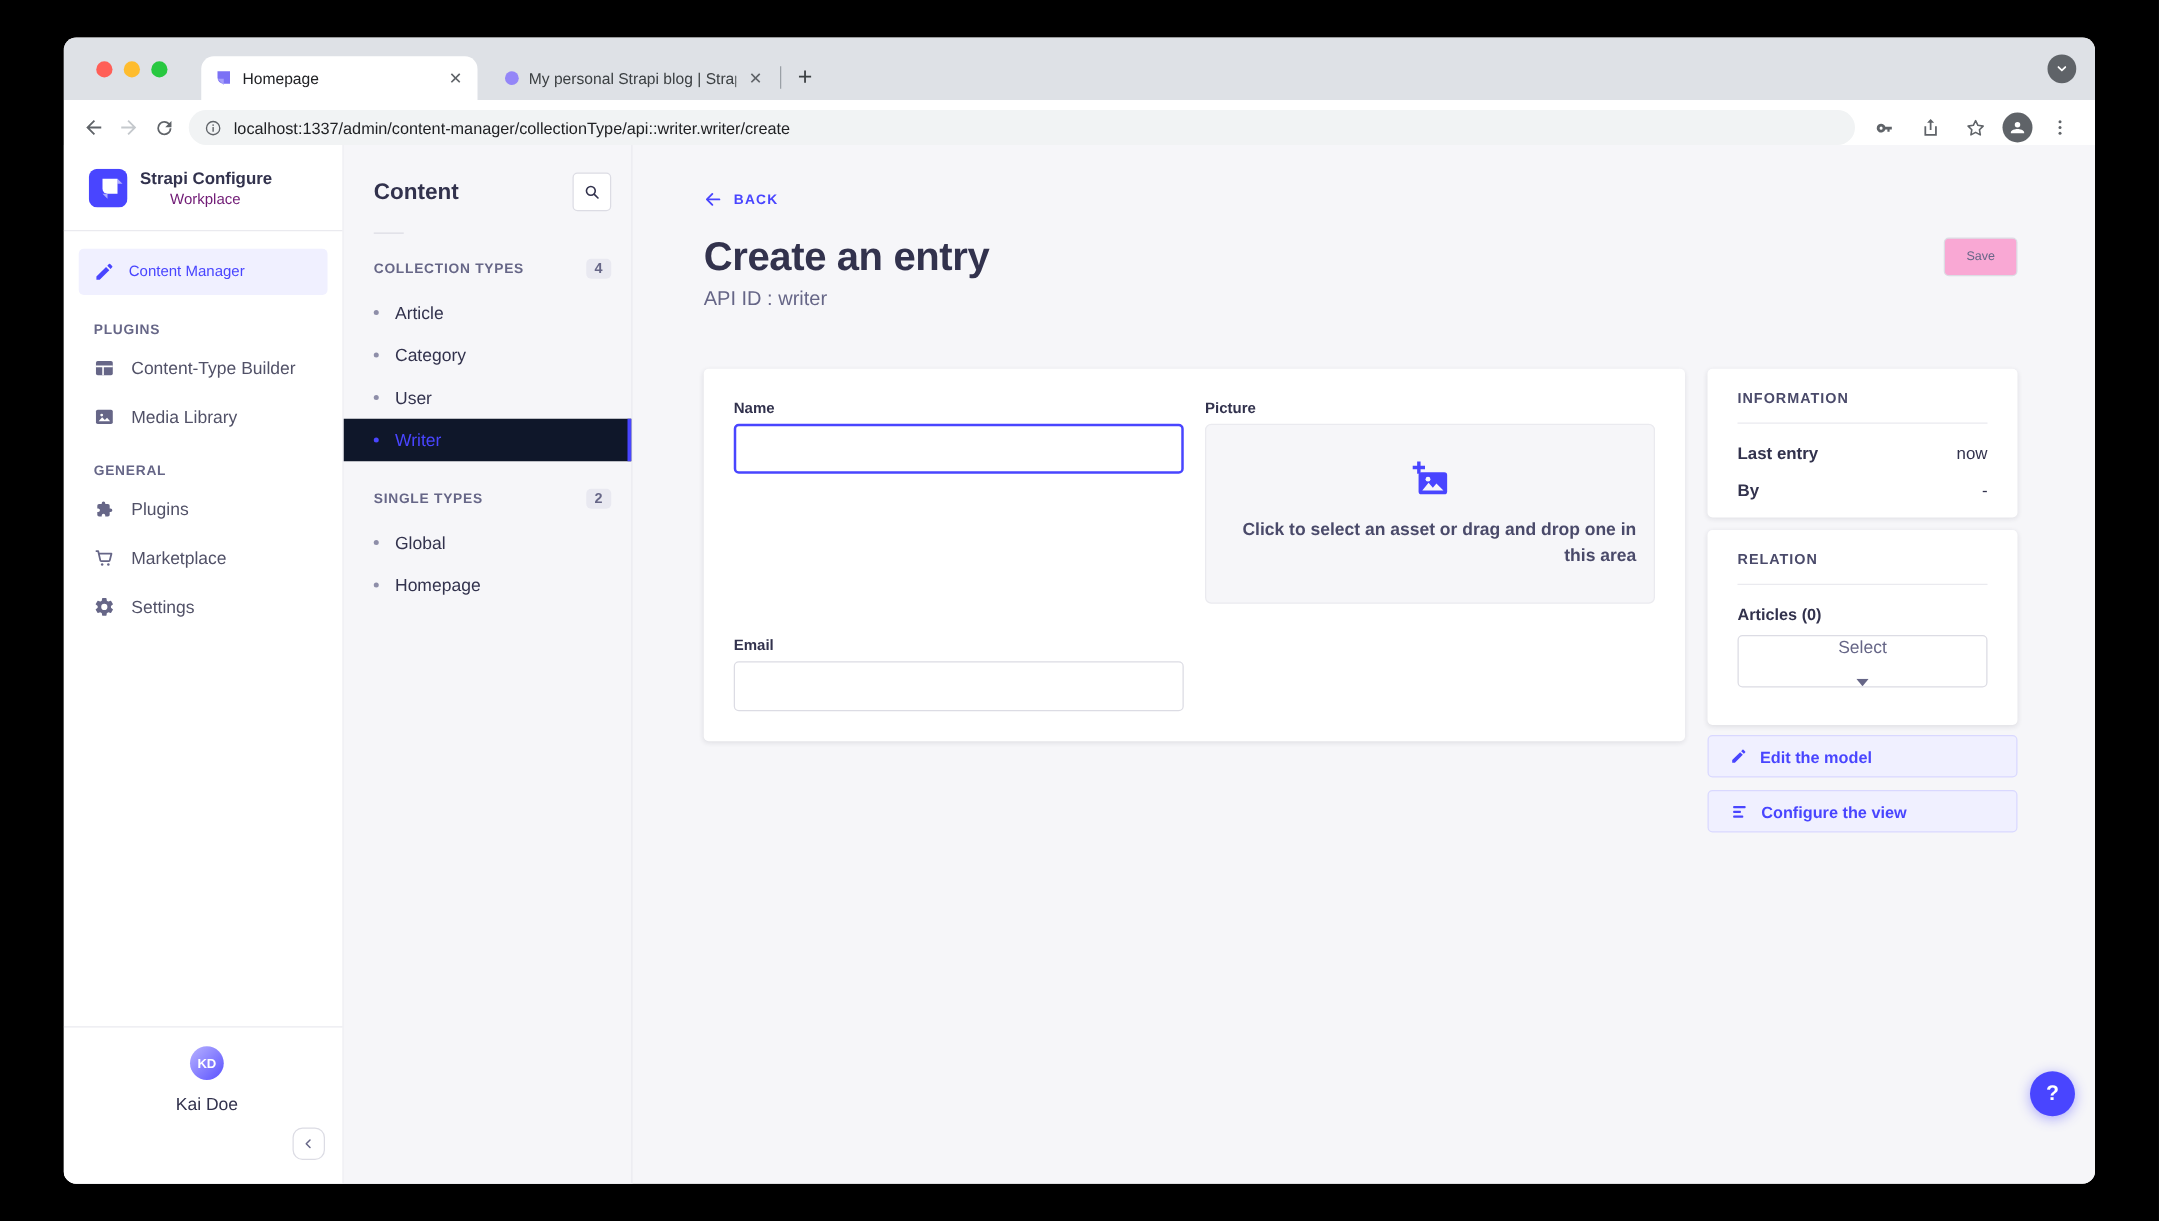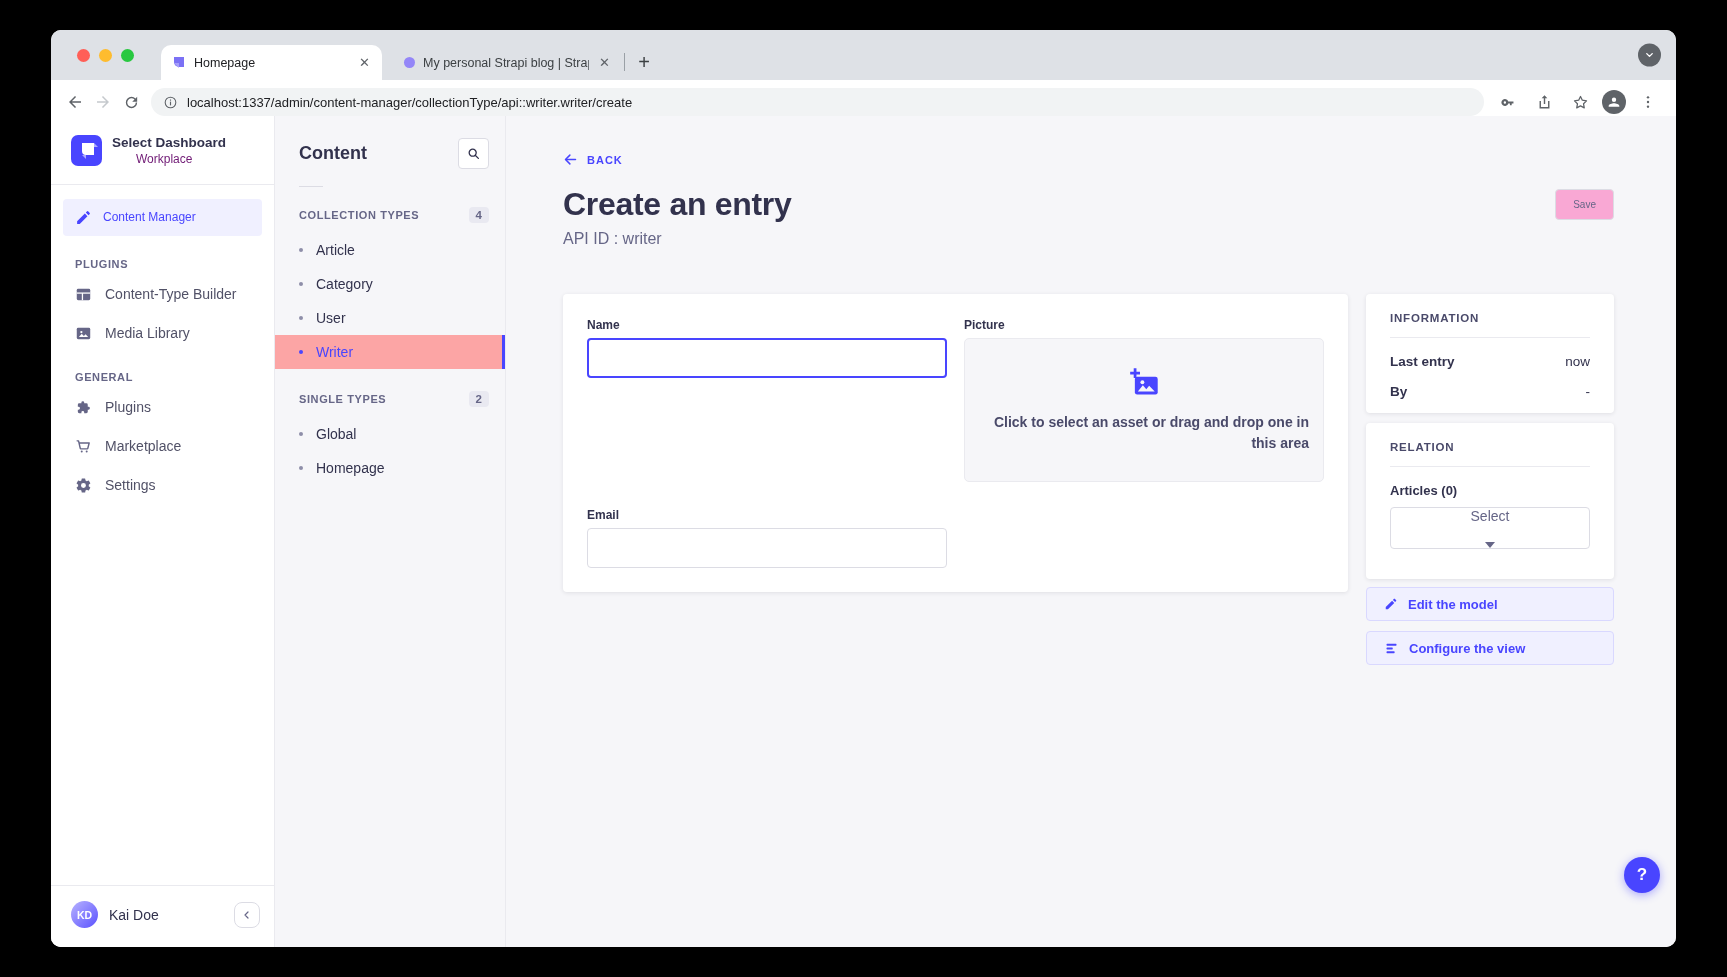--- a/index.html
+++ b/index.html
@@ -35,37 +35,37 @@
   .brand{display:flex;align-items:center;gap:10px;padding:19px 20px 17px;}
   .brand-text{line-height:1.25;}
   .brand-name{font-size:13.5px;font-weight:700;color:#32324d;}
   .brand-sub{font-size:12px;color:#701a75;margin-left:24px;}
   .sidebar-divider{height:1px;background:#eaeaef;flex:none;}
   .cm-item{margin:14px 12px 4px;padding:10px 12px;border-radius:4px;background:#f0f0ff;color:#4945ff;display:flex;gap:11px;align-items:center;font-size:12px;font-weight:500;}
   .side-section{padding:18px 24px 5px;font-size:11px;font-weight:700;letter-spacing:.6px;color:#666687;}
   .side-item{display:flex;align-items:center;gap:13px;padding:11px 24px;font-size:14px;color:#515167;}
   .side-item .icn{color:#666687;display:flex;}
   .side-spacer{flex:1;}
-  .user-row{border-top:1px solid #eaeaef;display:flex;align-items:center;gap:11px;padding:15px 14px 19px 20px;}
+  .user-row{border-top:1px solid #eaeaef;display:flex;align-items:center;gap:11px;padding:15px 14px 19px 20px;flex-direction:column;}
   .avatar{width:27px;height:27px;border-radius:50%;background:linear-gradient(135deg,#b8b3ff 0%,#5a51ff 100%);color:#fff;font-size:10.5px;font-weight:700;display:flex;align-items:center;justify-content:center;flex:none;}
   .user-name{font-size:14px;color:#32324d;}
   .collapse-btn{margin-left:auto;width:26px;height:26px;border:1px solid #dcdce4;border-radius:8px;background:#fff;color:#666687;display:flex;align-items:center;justify-content:center;}
 
   .subnav{width:231px;background:#f6f6f9;border-right:1px solid #eaeaef;flex:none;padding-top:22px;box-sizing:border-box;}
   .subnav-head{display:flex;align-items:center;justify-content:space-between;padding:0 16px 0 24px;}
   .subnav-title{font-size:18px;font-weight:700;color:#32324d;}
   .search-btn{width:31px;height:31px;border:1px solid #dcdce4;border-radius:4px;background:#fff;color:#32324d;display:flex;align-items:center;justify-content:center;}
   .mini-divider{width:24px;height:1px;background:#dcdce4;margin:17px 0 10px 24px;}
   .group-head{display:flex;align-items:center;padding:10px 16px 10px 24px;}
   .group-head.mt{margin-top:12px;}
   .group-label{font-size:11px;font-weight:700;letter-spacing:.6px;color:#666687;}
   .count-badge{margin-left:auto;background:#e9e9f1;border-radius:4px;font-size:11.5px;color:#666687;padding:2px 7px;font-weight:600;}
   .type-item{display:flex;align-items:center;gap:13px;padding:9px 24px;font-size:14px;color:#32324d;box-sizing:border-box;}
   .bullet{width:4px;height:4px;border-radius:50%;background:#8e8ea9;flex:none;}
-  .type-item.active{background:#fca5a5;color:#4945ff;border-right:3px solid #4945ff;font-weight:500;}
+  .type-item.active{background:#0f172a;color:#4945ff;border-right:3px solid #4945ff;font-weight:500;}
   .type-item.active .bullet{background:#4945ff;}
 
   
   .main{flex:1;position:relative;padding:36px 62px 0 57px;min-width:0;box-sizing:border-box;}
   .back-row{display:inline-flex;align-items:center;gap:9px;color:#4945ff;font-size:11px;font-weight:700;letter-spacing:1px;text-decoration:none;}
   .title-row{display:flex;align-items:center;justify-content:space-between;margin-top:15px;}
   .page-title{font-size:32px;font-weight:700;color:#32324d;letter-spacing:-.3px;}
   .save-btn{background:#f9a8d4;border:1px solid #dcdce4;border-radius:4px;color:#666687;font-size:10px;font-weight:400;padding:9px 17px;font-family:inherit;}
   .subtitle{font-size:16px;color:#666687;margin-top:7px;}
   .content-row{display:flex;gap:18px;margin-top:46px;align-items:flex-start;}
@@ -186,21 +186,21 @@
 
       <div class="sidebar">
         <div class="brand">
           <svg width="31" height="31" viewBox="0 0 31 31">
               <rect width="31" height="31" rx="7" fill="#4945ff"></rect>
               <path d="M11 8h12v12h-8a4 4 0 0 1-4-4V8z" fill="#fff"></path>
               <path d="M11 20h4v4l-4-4z" fill="#fff" opacity=".55"></path>
               <path d="M23 8v4h4l-4-4z" fill="#fff" opacity=".55"></path>
             </svg>
           <div class="brand-text">
-            <div class="brand-name">Select Dashboard</div>
+            <div class="brand-name">Strapi Configure</div>
             <div class="brand-sub">Workplace</div>
           </div>
         </div>
         <div class="sidebar-divider"></div>
         <div class="cm-item">
           <svg width="17" height="17" viewBox="0 0 24 24" fill="currentColor">
               <path d="M3 17.3V21h3.7L17.6 10.1l-3.7-3.7L3 17.3zM20.8 6.9c.4-.4.4-1 0-1.4l-2.3-2.3a1 1 0 0 0-1.4 0l-1.8 1.8 3.7 3.7 1.8-1.8z"></path>
             </svg>
           <span>Content Manager</span>
         </div>

